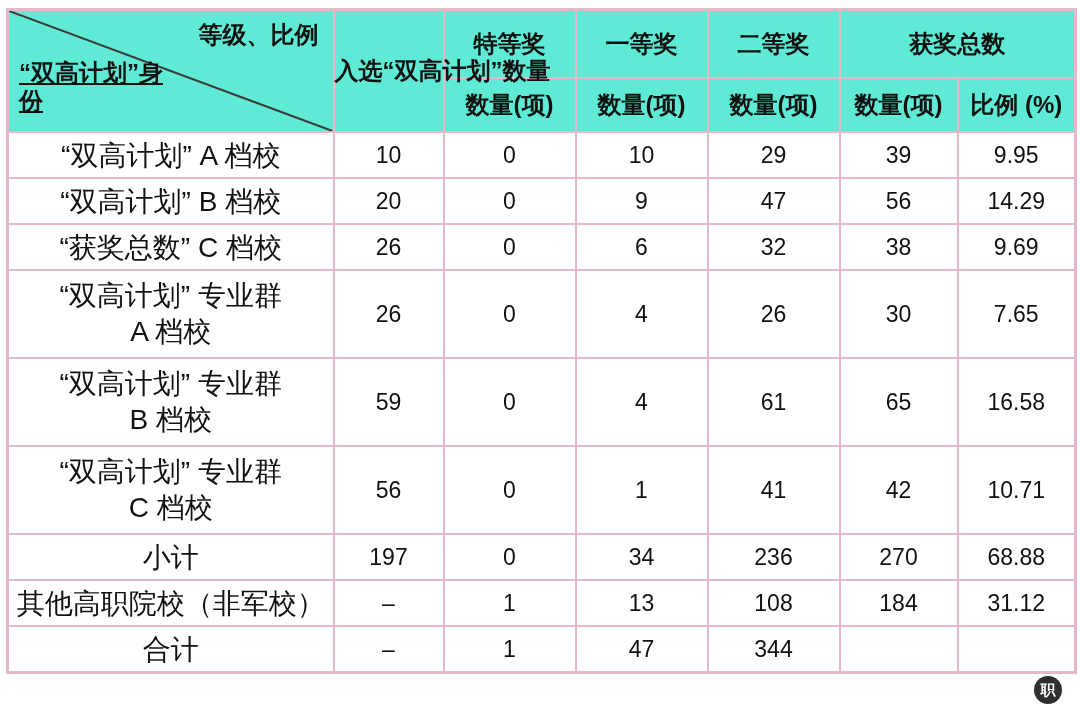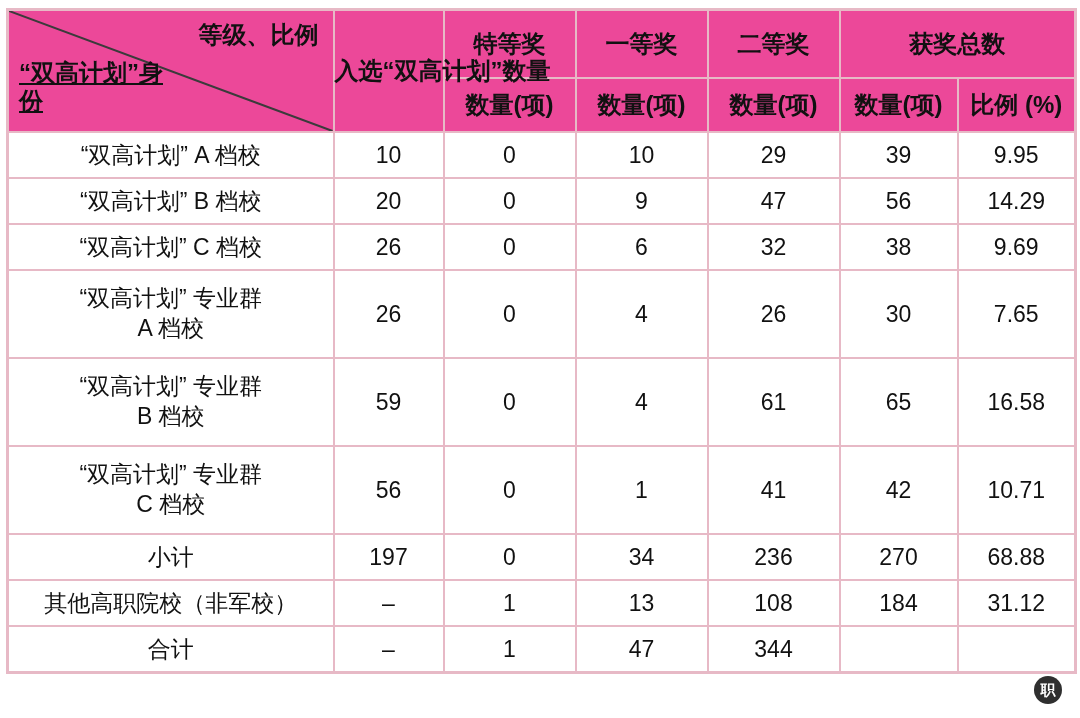--- a/index.html
+++ b/index.html
@@ -35,21 +35,21 @@
     font-size: 23px;
   }
   table.main td, table.main th {
     border: 2px solid #e7b9c6;
     padding: 0;
     text-align: center;
     vertical-align: middle;
     font-weight: 400;
   }
   table.main th {
-    background: #ec4899;
+    background: #5eead4;
     font-weight: 700;
     font-size: 24px;
   }
   
   table.main {
     border: 3px solid #e7b9c6;
   }
   .corner {
     position: relative;
     background: #f6d6dd;
@@ -91,21 +91,21 @@
   }
   .h-col {
     height: 66px;
     font-size: 24px;
     font-weight: 700;
     background: #f6d6dd;
     white-space: nowrap;
     line-height: 1.15;
   }
   .rowlabel {
-    font-size: 23px;
+    font-size: 28px;
     white-space: nowrap;
     line-height: 1.25;
   }
   .rowlabel.two-line {
     white-space: normal;
     line-height: 1.3;
   }
   tr.data td { height: 44px; }
   tr.data.tall td { height: 86px; }
   .num { font-size: 23px; margin-left: 12px; }
@@ -194,21 +194,21 @@
         <tr class="data">
           <td class="rowlabel">“双高计划” B 档校</td>
           <td class="num">20</td>
           <td class="num">0</td>
           <td class="num">9</td>
           <td class="num">47</td>
           <td class="num">56</td>
           <td class="num">14.29</td>
         </tr>
         <tr class="data">
-          <td class="rowlabel">“双高计划” C 档校</td>
+          <td class="rowlabel">“获奖总数” C 档校</td>
           <td class="num">26</td>
           <td class="num">0</td>
           <td class="num">6</td>
           <td class="num">32</td>
           <td class="num">38</td>
           <td class="num">9.69</td>
         </tr>
         <tr class="data tall">
           <td class="rowlabel two-line">“双高计划” 专业群<br>A 档校</td>
           <td class="num">26</td>

